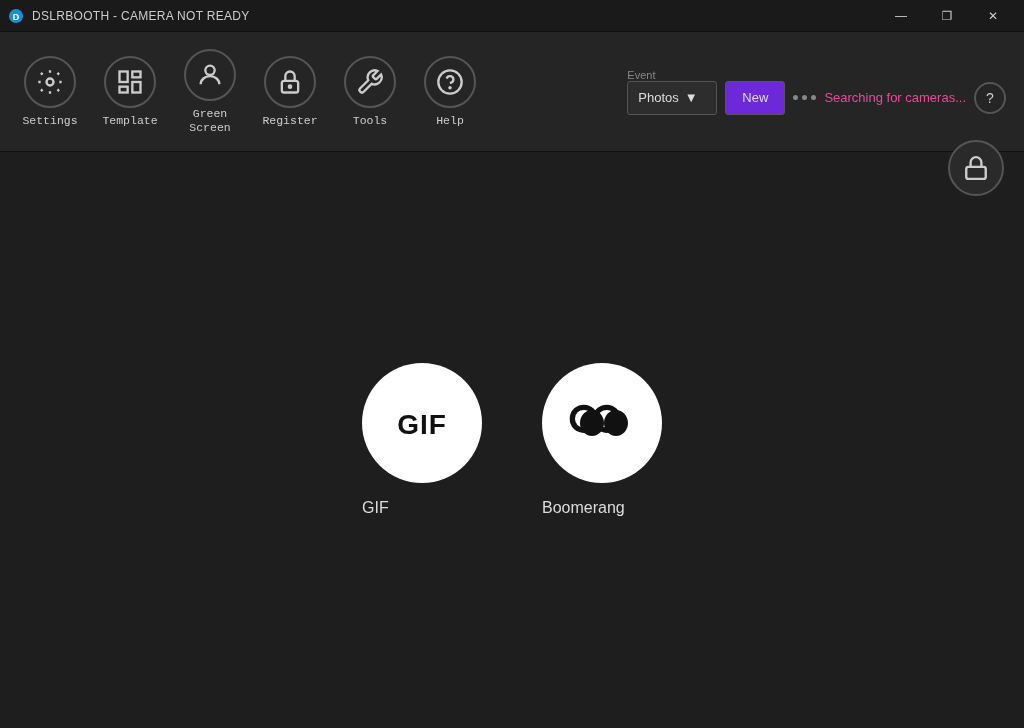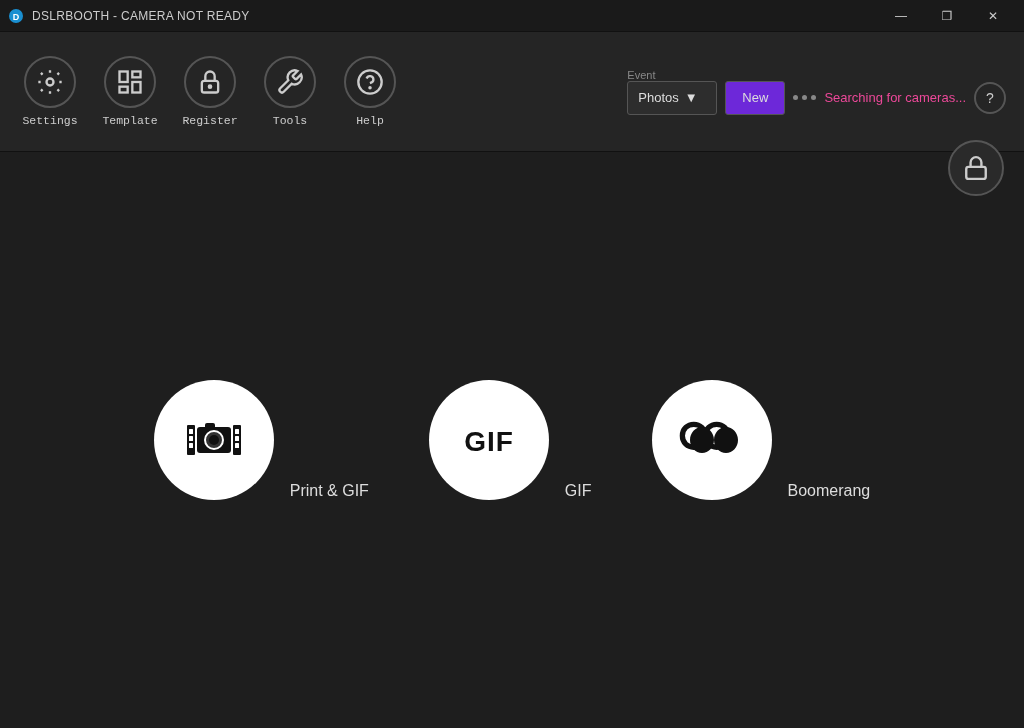--- a/index.html
+++ b/index.html
@@ -163,21 +163,22 @@
       bottom: 0;
       display: flex;
       align-items: center;
       justify-content: center;
       gap: 60px;
     }
 
     
     .mode-card {
       display: flex;
-      align-items: flex-end;
+      flex-direction: column;
+      align-items: flex-start;
       gap: 16px;
       cursor: pointer;
     }
     .mode-icon-circle {
       width: 120px;
       height: 120px;
       border-radius: 50%;
       background: #fff;
       display: flex;
       align-items: center;
@@ -248,20 +249,29 @@
       <svg class="toolbar-svg" viewBox="0 0 24 24" stroke="#ccc" fill="none" stroke-width="2">
         <rect x="3" y="3" width="7" height="9"></rect>
         <rect x="14" y="3" width="7" height="5"></rect>
         <rect x="14" y="12" width="7" height="9"></rect>
         <rect x="3" y="16" width="7" height="5"></rect>
       </svg>
     </div>
     <span class="toolbar-label">Template</span>
   </div>
 
+  <div class="toolbar-item">
+    <div class="toolbar-icon">
+      <svg class="toolbar-svg" viewBox="0 0 24 24" stroke="#ccc" fill="none" stroke-width="2">
+        <circle cx="12" cy="8" r="4"></circle>
+        <path d="M4 20c0-4 3.58-7 8-7s8 3 8 7"></path>
+      </svg>
+    </div>
+    <span class="toolbar-label">Green Screen</span>
+  </div>
 
   <div class="toolbar-item">
     <div class="toolbar-icon">
       <svg class="toolbar-svg" viewBox="0 0 24 24" stroke="#ccc" fill="none" stroke-width="2">
         <rect x="5" y="11" width="14" height="10" rx="2"></rect>
         <path d="M8 11V7a4 4 0 018 0v4"></path>
         <circle cx="12" cy="16" r="1" fill="#ccc"></circle>
       </svg>
     </div>
     <span class="toolbar-label">Register</span>
@@ -317,44 +327,20 @@
 
 <button class="lock-btn">
   <svg width="26" height="26" viewBox="0 0 24 24" fill="none" stroke="#ccc" stroke-width="2.2" stroke-linecap="round" stroke-linejoin="round">
     <rect x="3" y="11" width="18" height="11" rx="2" ry="2"></rect>
     <path d="M7 11V7a5 5 0 0110 0v4"></path>
   </svg>
 </button>
 
 <div class="main-content">
 
-  <div class="mode-card">
-    <div class="mode-icon-circle">
-      <svg width="70" height="70" viewBox="0 0 70 70">
-
-        <rect x="8" y="20" width="8" height="30" rx="1" fill="#111"></rect>
-        <rect x="10" y="24" width="4" height="5" rx="0.5" fill="#fff"></rect>
-        <rect x="10" y="31" width="4" height="5" rx="0.5" fill="#fff"></rect>
-        <rect x="10" y="38" width="4" height="5" rx="0.5" fill="#fff"></rect>
-
-        <rect x="18" y="22" width="34" height="26" rx="3" fill="#111"></rect>
-
-        <circle cx="35" cy="35" r="9" fill="#333" stroke="#fff" stroke-width="2"></circle>
-        <circle cx="35" cy="35" r="5" fill="#111"></circle>
-
-        <rect x="26" y="18" width="10" height="6" rx="2" fill="#111"></rect>
-
-        <rect x="54" y="20" width="8" height="30" rx="1" fill="#111"></rect>
-        <rect x="56" y="24" width="4" height="5" rx="0.5" fill="#fff"></rect>
-        <rect x="56" y="31" width="4" height="5" rx="0.5" fill="#fff"></rect>
-        <rect x="56" y="38" width="4" height="5" rx="0.5" fill="#fff"></rect>
-      </svg>
-    </div>
-    <span class="mode-label">Print &amp; GIF</span>
-  </div>
 
   <div class="mode-card">
     <div class="mode-icon-circle">
       <svg width="70" height="70" viewBox="0 0 70 70">
         <text x="35" y="46" text-anchor="middle" font-size="28" font-weight="900" font-family="Arial,sans-serif" fill="#111" letter-spacing="1">GIF</text>
       </svg>
     </div>
     <span class="mode-label">GIF</span>
   </div>
 

